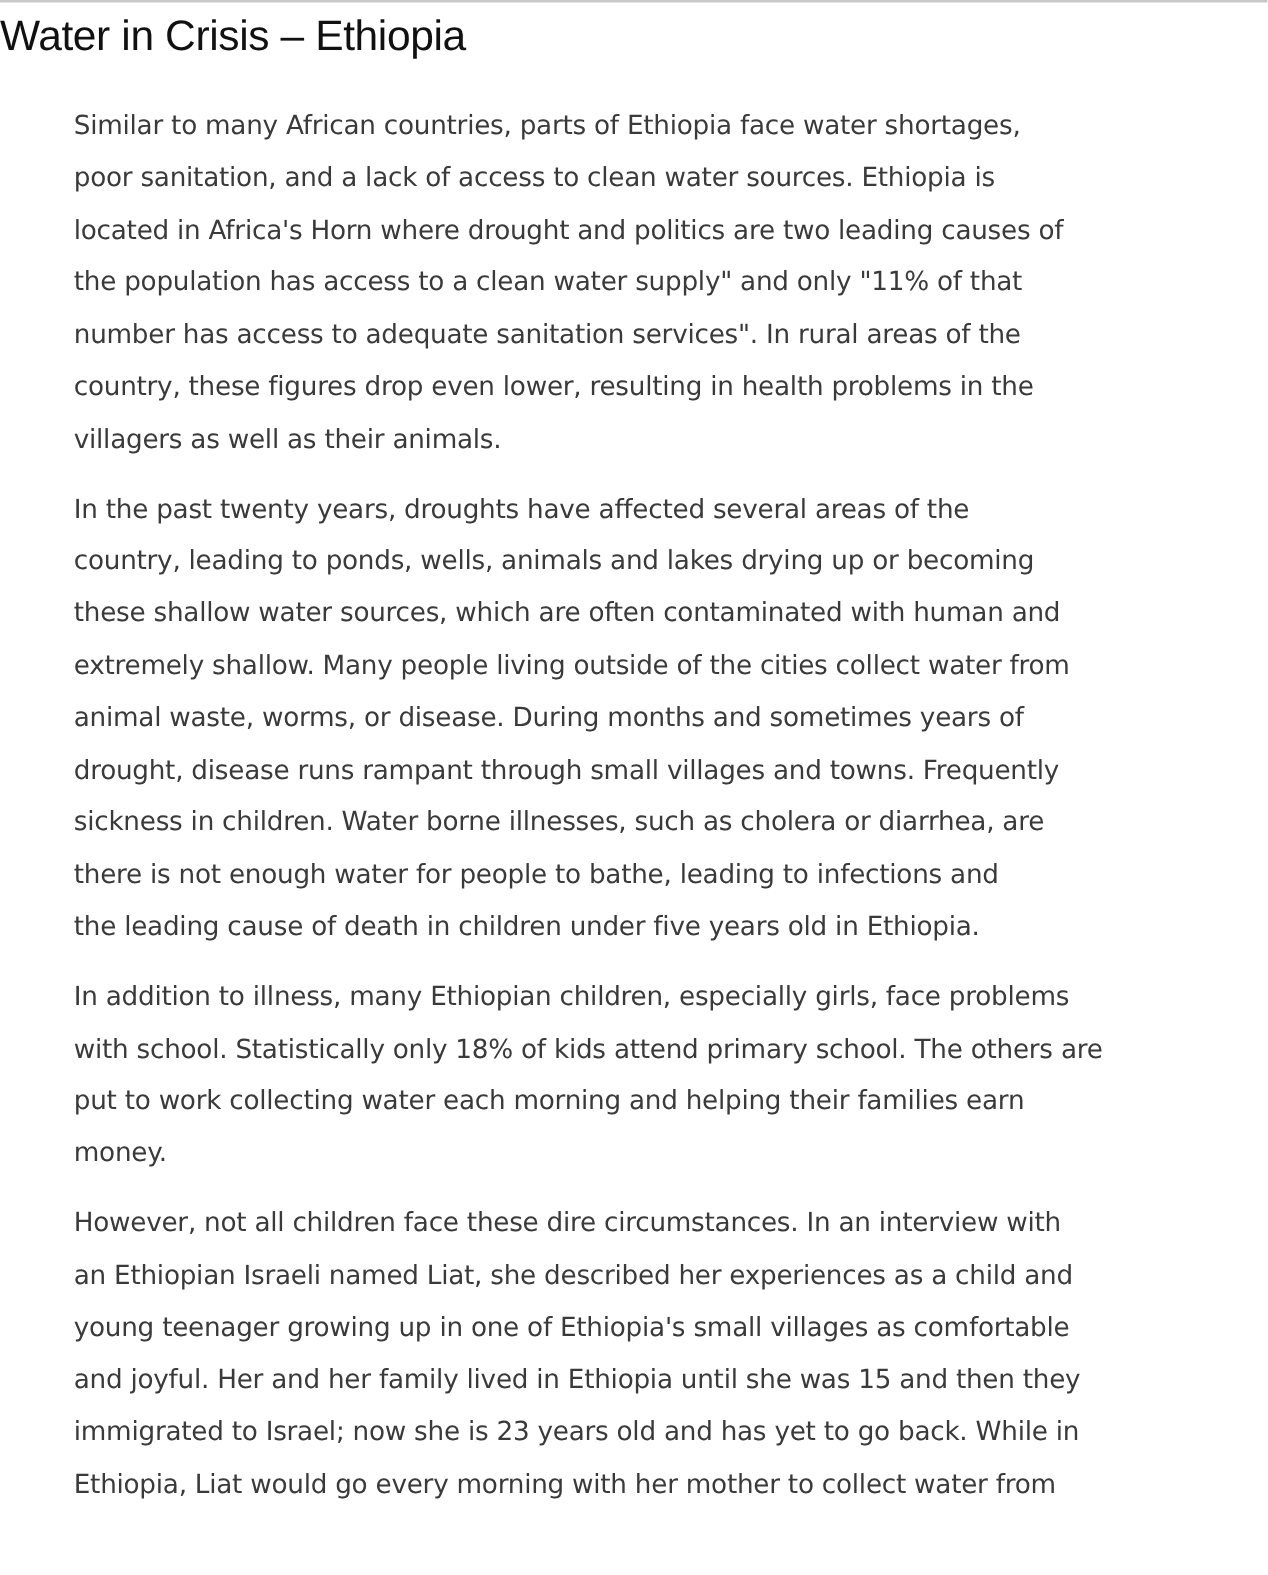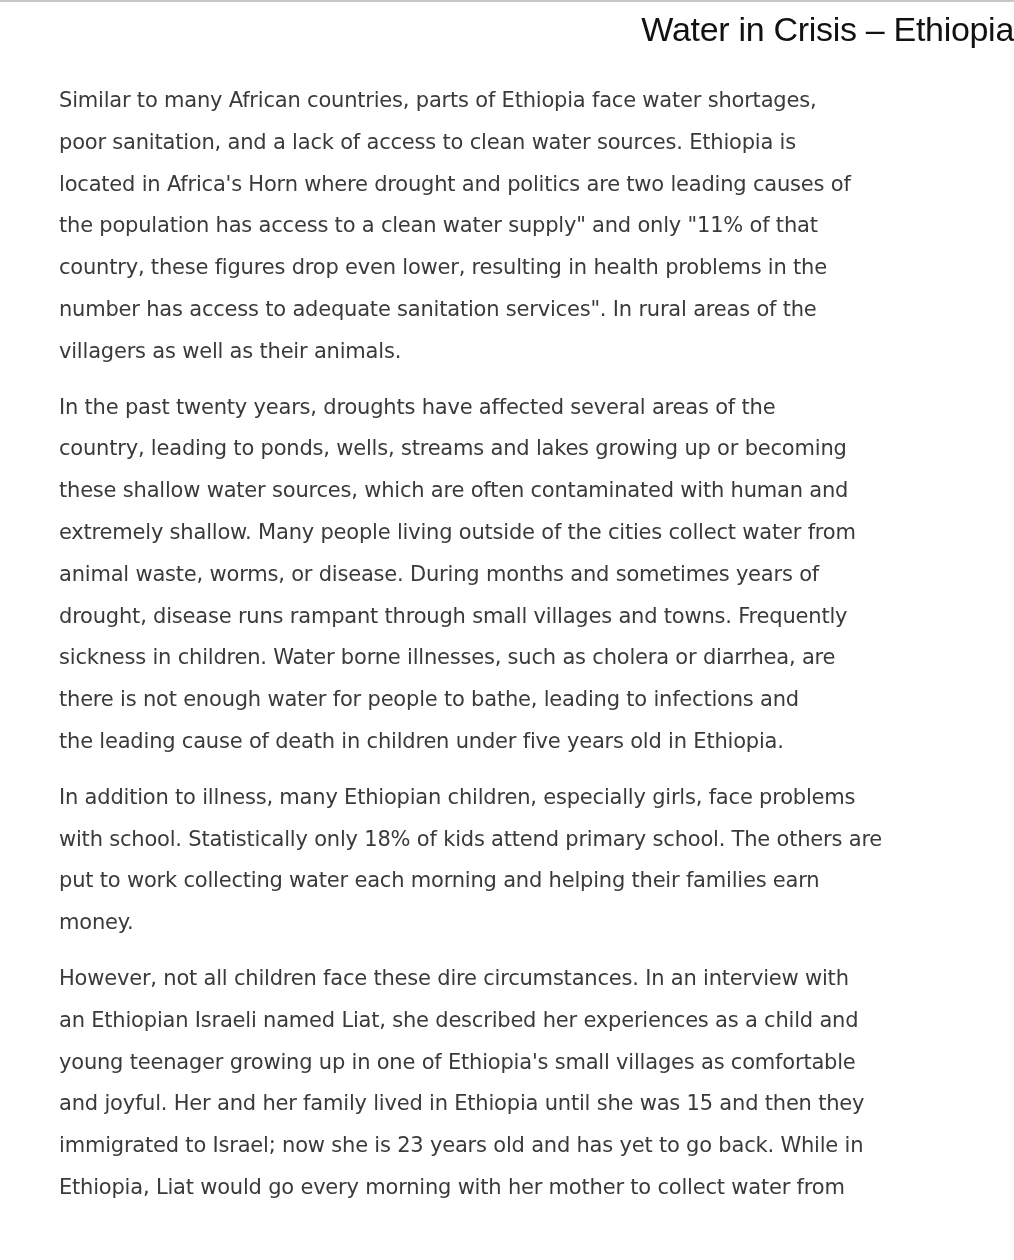--- a/index.html
+++ b/index.html
@@ -1,43 +1,43 @@
 <!DOCTYPE html>
 <html><head>
 <meta charset="utf-8">
 <style>
   html, body { margin:0; padding:0; background:#ffffff; }
   body { width:1014px; height:1260px; overflow:hidden; position:relative; }
   .topline { position:absolute; left:0; top:0; width:1014px; height:2px; background:#c8c8c8; }
-  .title { position:absolute; top:10px; left:0; width:1014px; text-align:right;
+  .title { position:absolute; top:10px; left:0; width:1014px; text-align:left;
     font-family:"Liberation Sans", sans-serif; font-size:34px; color:#111; letter-spacing:-0.3px; }
   .body { position:absolute; left:59px; top:80px; width:930px;
     font-family:"DejaVu Sans", sans-serif; font-size:21px; color:#3a3a3a; letter-spacing:-0.2px; }
   .para { margin:0 0 14px 0; }
   .line { display:block; height:41.8px; line-height:41.8px; white-space:nowrap; }
 </style>
 </head>
 <body>
 
 <div class="topline"></div>
 <h1 class="title" style="margin:0;font-weight:normal;">Water in Crisis – Ethiopia</h1>
 
 <div class="body">
   <p class="para">
     <span class="line">Similar to many African countries, parts of Ethiopia face water shortages,</span>
     <span class="line">poor sanitation, and a lack of access to clean water sources. Ethiopia is</span>
     <span class="line">located in Africa's Horn where drought and politics are two leading causes of</span>
     <span class="line">the population has access to a clean water supply" and only "11% of that</span>
+    <span class="line">number has access to adequate sanitation services". In rural areas of the</span>
     <span class="line">country, these figures drop even lower, resulting in health problems in the</span>
-    <span class="line">number has access to adequate sanitation services". In rural areas of the</span>
     <span class="line">villagers as well as their animals.</span>
   </p>
   <p class="para">
     <span class="line">In the past twenty years, droughts have affected several areas of the</span>
-    <span class="line">country, leading to ponds, wells, streams and lakes growing up or becoming</span>
+    <span class="line">country, leading to ponds, wells, animals and lakes drying up or becoming</span>
     <span class="line">these shallow water sources, which are often contaminated with human and</span>
     <span class="line">extremely shallow. Many people living outside of the cities collect water from</span>
     <span class="line">animal waste, worms, or disease. During months and sometimes years of</span>
     <span class="line">drought, disease runs rampant through small villages and towns. Frequently</span>
     <span class="line">sickness in children. Water borne illnesses, such as cholera or diarrhea, are</span>
     <span class="line">there is not enough water for people to bathe, leading to infections and</span>
     <span class="line">the leading cause of death in children under five years old in Ethiopia.</span>
   </p>
   <p class="para">
     <span class="line">In addition to illness, many Ethiopian children, especially girls, face problems</span>

